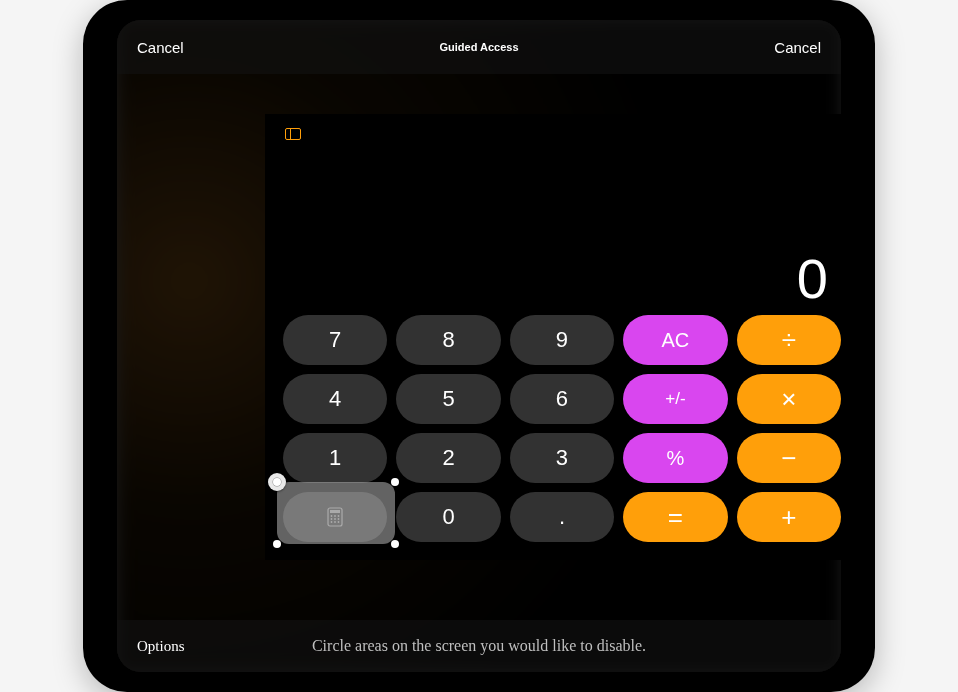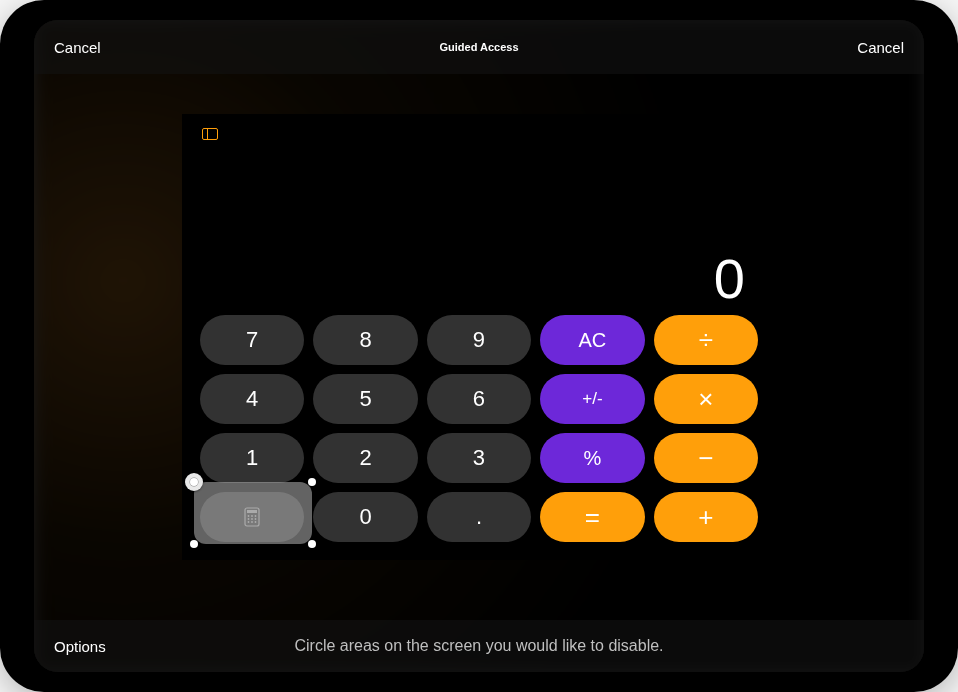--- a/index.html
+++ b/index.html
@@ -3,21 +3,21 @@
   <meta charset="utf-8">
   <style>
     * { margin: 0; padding: 0; box-sizing: border-box; user-select: none; }
     body {
       width: 958px; height: 692px;
       background: #f5f5f5;
       font-family: -apple-system, 'SF Pro Text', 'Helvetica Neue', sans-serif;
       display: flex; align-items: center; justify-content: center;
     }
     .device {
-      width: 958px; height: 692px;
+      width: 792px; height: 692px;
       background: #000;
       border-radius: 44px;
       padding: 20px 34px 20px 34px;
       position: relative;
       box-shadow: 0 8px 30px rgba(0,0,0,.25);
     }
     .screen {
       width: 100%; height: 100%;
       background: #1a1a1a;
       border-radius: 24px;
@@ -83,21 +83,21 @@
       gap: 9px;
       max-width: 560px;
     }
     .key {
       border-radius: 25px;
       display: flex; align-items: center; justify-content: center;
       color: #fff; font-size: 22px; font-weight: 400;
       cursor: pointer;
     }
     .key.num  { background: #323232; }
-    .key.fn   { background: #6d28d9; font-size: 20px; }
+    .key.fn   { background: #d946ef; font-size: 20px; }
     .key.op   { background: #ff9f0a; font-size: 26px; }
     .key.calc { color: #9e9e9e; }
 
     
     .mask {
       position: absolute;
       z-index: 25;
       background: rgba(180,180,180,.55);
       border-radius: 12px;
     }
@@ -121,20 +121,21 @@
     }
 
     .footer {
       position: absolute; bottom: 0; left: 0; right: 0;
       height: 52px;
       display: flex; align-items: center;
       padding: 0 20px;
       color: #fff; font-size: 14px;
       z-index: 30;
       background: rgba(18,18,18,.6);
+      font-family: Liberation Serif, serif;
     }
     .footer .hint {
       position: absolute; left: 50%; transform: translateX(-50%);
       font-size: 16px; color: #bfbfbf;
     }
   </style>
 </head>
 <body>
 
 <div class="device">

